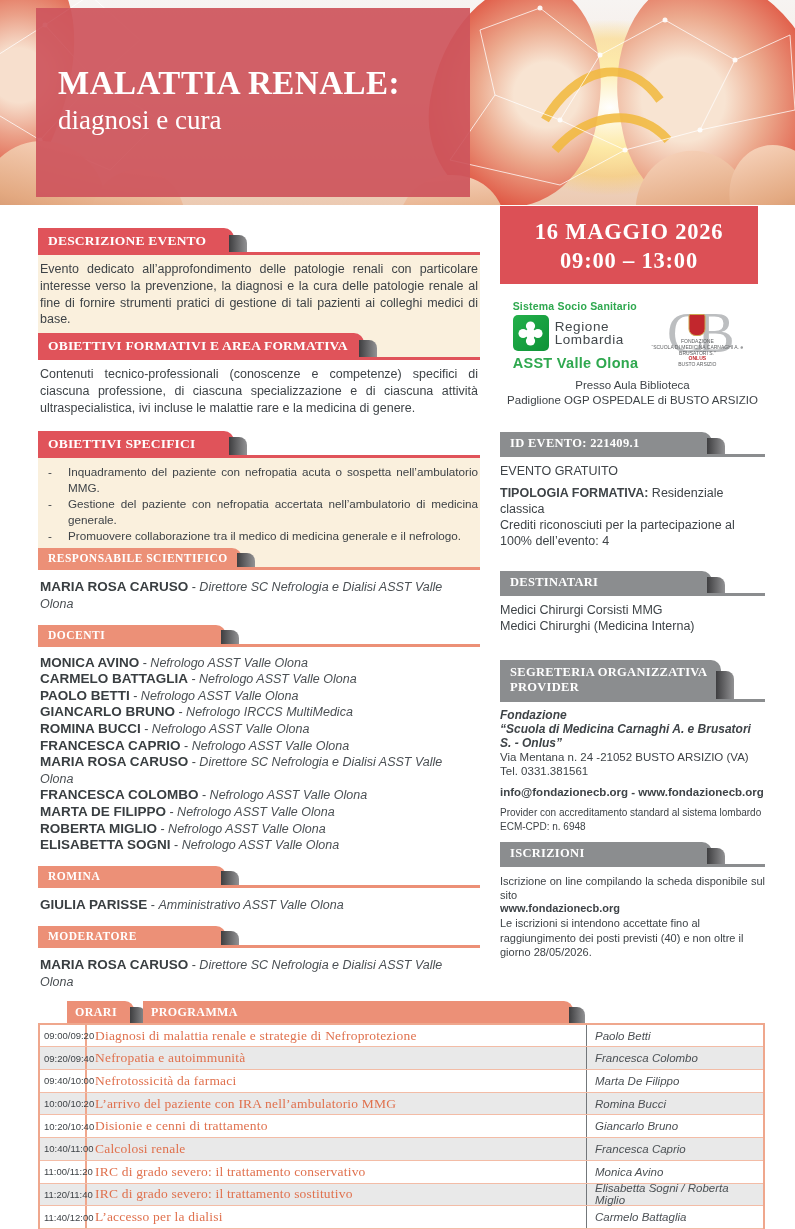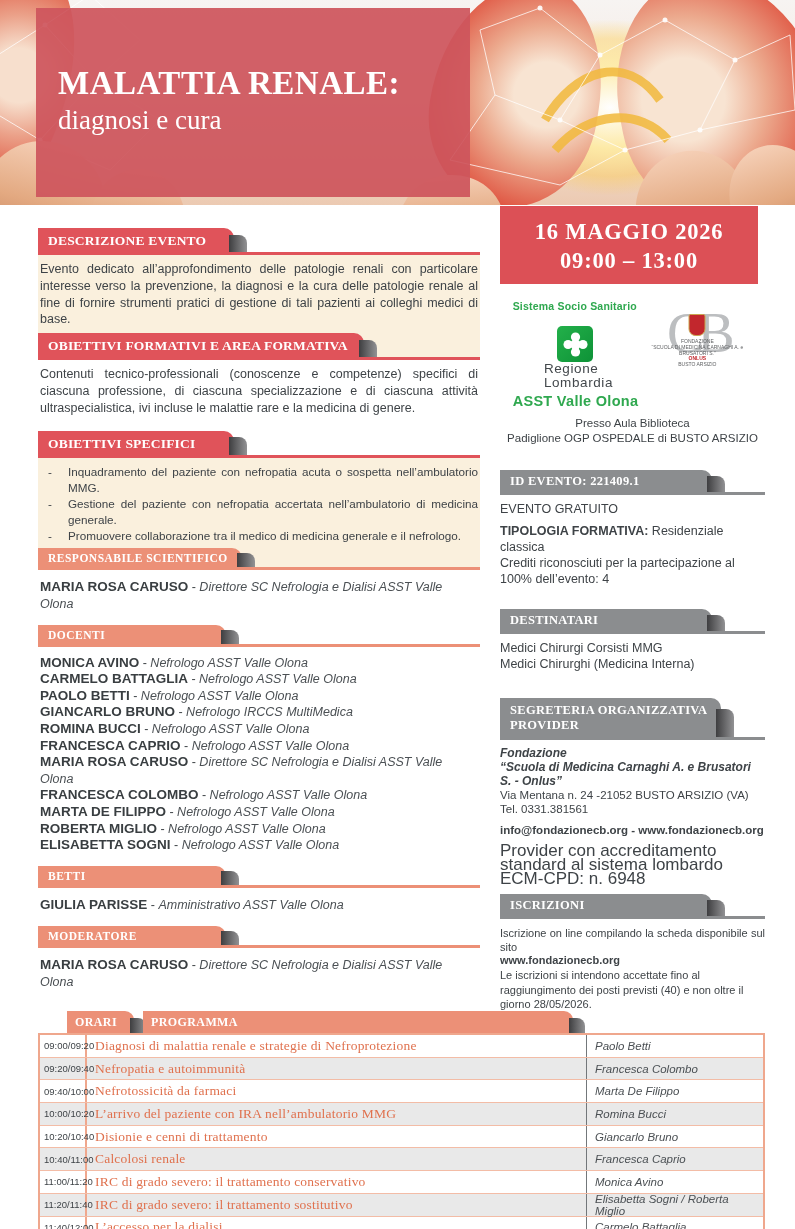--- a/index.html
+++ b/index.html
@@ -69,40 +69,40 @@
   .names{margin:8px 0 8px;}
   .names .person{margin:0;line-height:16.6px;}
   .mt2{margin-top:14px;} .mt12{margin-top:12px;}
 
   
   .date-box{margin-top:-22px;width:258px;height:78px;background:#dc5056;color:#fff;text-align:center;
         font-family:"Liberation Serif",serif;font-weight:bold;font-size:22.5px;line-height:29px;
         padding-top:11px;box-sizing:border-box;letter-spacing:.8px;}
   .logos{margin-top:16px;display:flex;justify-content:center;align-items:flex-start;padding:0 8px 0 12px;}
   .rl-sistema{color:#2fa84f;font-weight:bold;font-size:10.5px;letter-spacing:.2px;}
-  .rl-row{display:flex;align-items:center;margin-top:14px;flex-direction:column;}
+  .rl-row{display:flex;align-items:center;margin-top:3px;}
   .rl-square{width:36px;height:36px;border-radius:5px;background:linear-gradient(135deg,#23b04a,#0e9237);
         display:flex;align-items:center;justify-content:center;}
   .rl-name{margin-left:6px;font-size:13.5px;line-height:13.5px;color:#43484c;letter-spacing:.6px;}
   .rl-asst{margin-top:4px;color:#2fa84f;font-weight:bold;font-size:14.5px;letter-spacing:.3px;}
   .cb{position:relative;width:118px;text-align:center;margin-top:6px;}
   .cb-letters{font-family:"Liberation Serif",serif;font-size:56px;line-height:54px;color:#bcbec0;letter-spacing:-7px;}
   .cb-shield{position:absolute;left:50%;top:8px;transform:translateX(-50%);width:15px;height:20px;
         background:#c2272d;border:1px solid #caa54e;border-radius:2px 2px 7px 7px;}
   .cb-caption{position:absolute;top:33px;left:0;right:0;font-size:5px;line-height:5.8px;color:#5f6163;}
   .cb-onlus{color:#c2272d;font-weight:bold;}
   .location{margin-top:7px;text-align:center;font-size:11.5px;line-height:15px;}
   .rb-line{margin:7px 0 0;font-size:12.5px;line-height:15px;}
   .rb-block{margin:6px 0 0;font-size:12.5px;line-height:16px;}
   .bold{font-weight:bold;}
   .dest-list{margin-top:7px;font-size:12.5px;line-height:15.5px;}
   .seg-org{font-style:italic;font-weight:bold;font-size:12px;line-height:14px;}
   .seg-line{font-size:11.5px;line-height:14px;}
   .seg-contacts{margin-top:6px;font-weight:bold;font-size:11.5px;}
-  .seg-provider{margin-top:6px;font-size:17px;line-height:14px;}
+  .seg-provider{margin-top:6px;font-size:10px;line-height:14px;}
   .isc-p{margin:7px 0 0;font-size:11px;line-height:14.2px;text-align:justify;}
   .isc-site{font-weight:bold;font-size:11px;line-height:13px;}
   .isc-p2{margin:1px 0 0;font-size:11px;line-height:14.2px;}
   .mt24{margin-top:24px;} .mt22{margin-top:22px;} .mt26{margin-top:26px;} .mt8{margin-top:8px;}
 
   
   .program{margin:0 30px 0 38px;width:727px;}
   .pt-tabs{display:flex;padding-left:29px;}
   .pt-tab{position:relative;z-index:1;background:#ec9077;color:#fff;font-family:"Liberation Serif",serif;
         font-weight:bold;font-size:12px;letter-spacing:.4px;padding:4px 10px 3px 8px;
@@ -250,21 +250,21 @@
           <div class="person">
             <span class="p-name">ROBERTA MIGLIO</span><span class="p-role">Nefrologo ASST Valle Olona</span>
           </div>
 
           <div class="person">
             <span class="p-name">ELISABETTA SOGNI</span><span class="p-role">Nefrologo ASST Valle Olona</span>
           </div>
         </div>
 
       <div class="banner salmon mt12">
-        <span class="tab">BETTI</span>
+        <span class="tab">ROMINA</span>
       </div>
       <div>
 
           <div class="person">
             <span class="p-name">GIULIA PARISSE</span><span class="p-role">Amministrativo ASST Valle Olona</span>
           </div>
         </div>
 
       <div class="banner salmon mt12">
         <span class="tab">MODERATORE</span>

